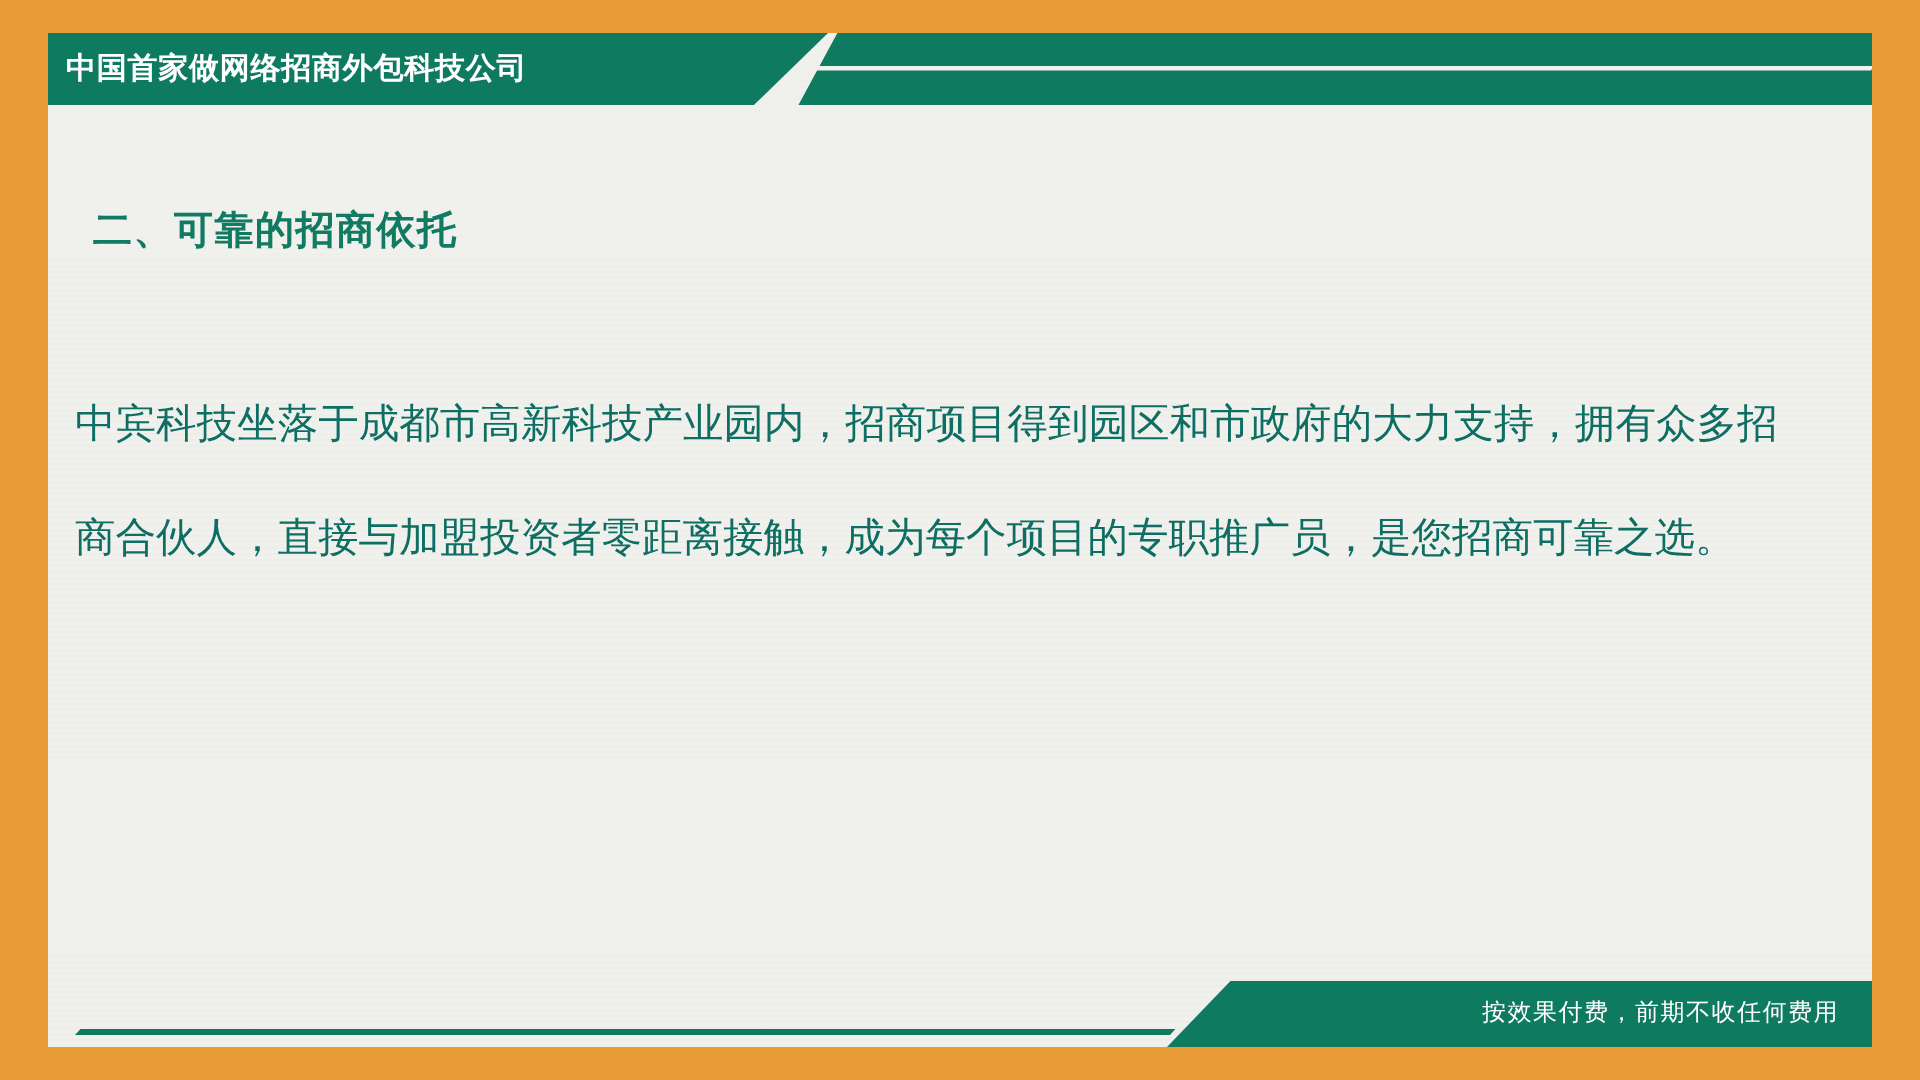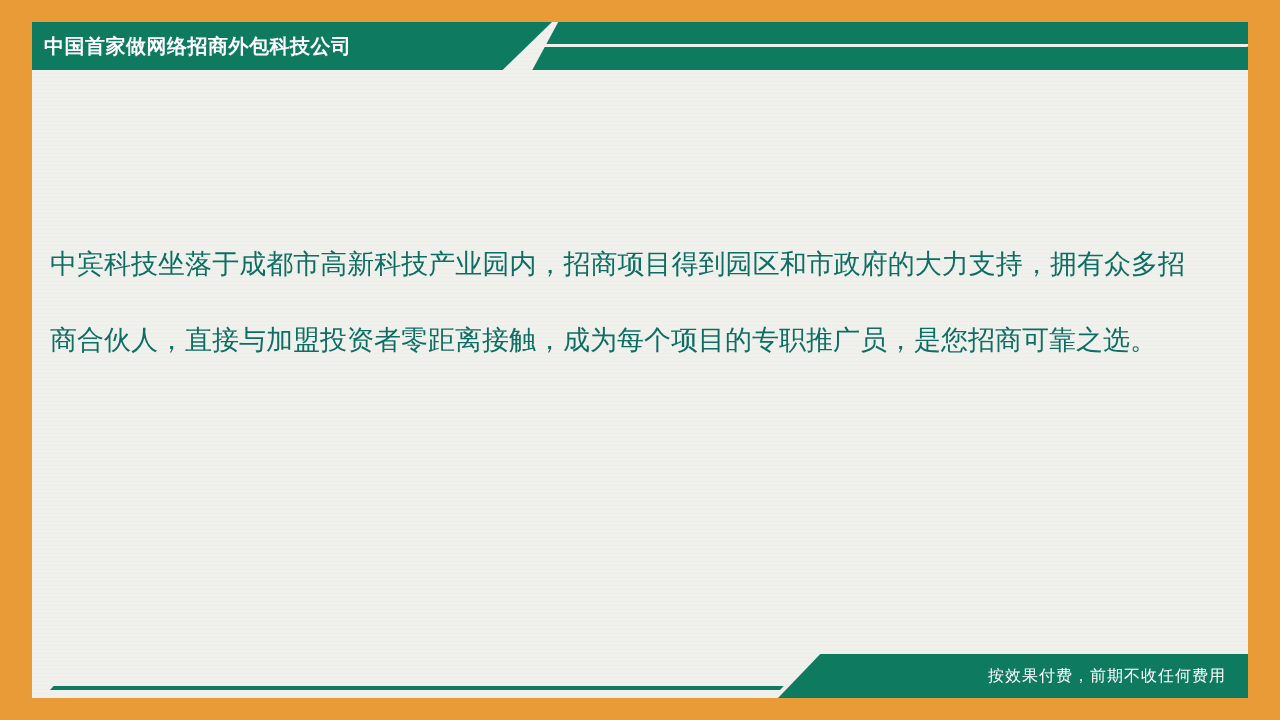--- a/index.html
+++ b/index.html
@@ -94,23 +94,23 @@
     font-size: 26px;
     font-weight: bold;
     color: #117A62;
     letter-spacing: 1px;
     white-space: nowrap;
   }
   
   .body-text {
     position: absolute;
     left: 50px;
-    top: 228px;
+    top: 244px;
     width: 1135px;
-    font-family: Liberation Mono, monospace;
+    font-family: Liberation Serif, serif;
     font-size: 27px;
     line-height: 76px;
     color: #0E6E63;
     text-align: justify;
     text-justify: inter-ideograph;
   }
   
   .footer-band {
     position: absolute;
     left: 32px;
@@ -157,20 +157,21 @@
 
   <div class="panel"></div>
 
   <div class="header-band">
     <div class="header-green-left"></div>
     <div class="header-green-right"></div>
     <div class="header-white-slit"></div>
     <div class="header-title">中国首家做网络招商外包科技公司</div>
   </div>
 
+  <div class="section-heading">二、可靠的招商依托</div>
 
   <div class="body-text">中宾科技坐落于成都市高新科技产业园内，招商项目得到园区和市政府的大力支持，拥有众多招商合伙人，直接与加盟投资者零距离接触，成为每个项目的专职推广员，是您招商可靠之选。</div>
 
   <div class="footer-band">
     <div class="footer-stripe"></div>
     <div class="footer-green"></div>
     <div class="footer-text">按效果付费，前期不收任何费用</div>
   </div>
 
 </div>

